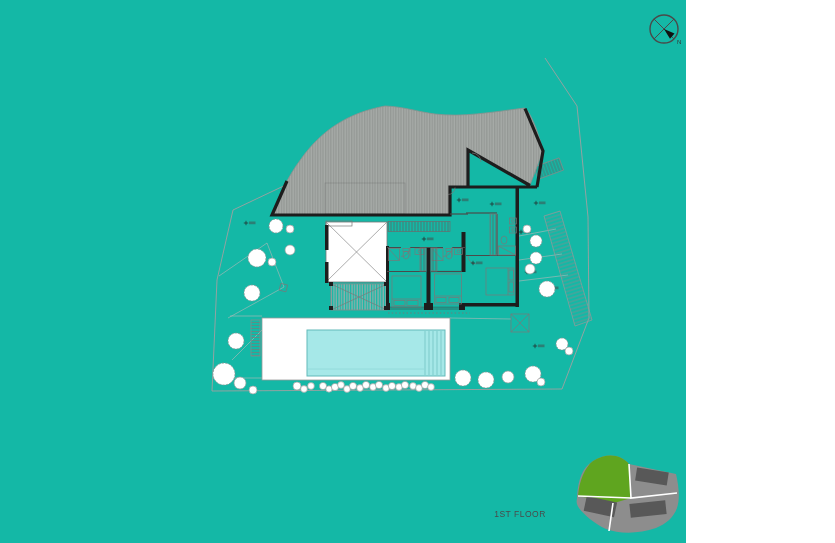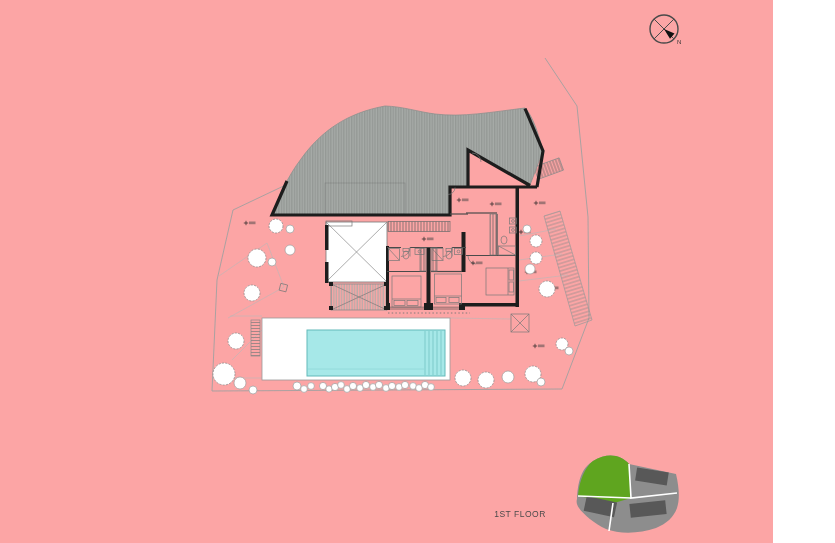--- a/index.html
+++ b/index.html
@@ -1,17 +1,17 @@
 <!DOCTYPE html>
 <html><head>
 <meta charset="utf-8">
 <style>
   html,body{margin:0;padding:0;background:#ffffff;}
-  .canvas{position:relative;width:752px;height:543px;background:#fca5a5;overflow:hidden;
-          font-family:"Liberation Sans", sans-serif;padding-left:21px;}
+  .canvas{position:relative;width:686px;height:543px;background:#14b8a6;overflow:hidden;
+          font-family:"Liberation Sans", sans-serif;}
   svg{position:absolute;left:0;top:0;}
   text{font-family:"Liberation Sans", sans-serif;}
   .hair{stroke:#b9b9b9;stroke-width:.6;fill:none;}
   .wall{fill:#1d1d1d;}
   .furn{stroke:#787878;stroke-width:.7;fill:none;}
   .tree{stroke:#8f8f8f;stroke-width:.8;fill:#ffffff;stroke-dasharray:2 1.3;}
   .shrub{stroke:#9d9d9d;stroke-width:.7;fill:#ffffff;}
 </style>
 </head>
 <body>

